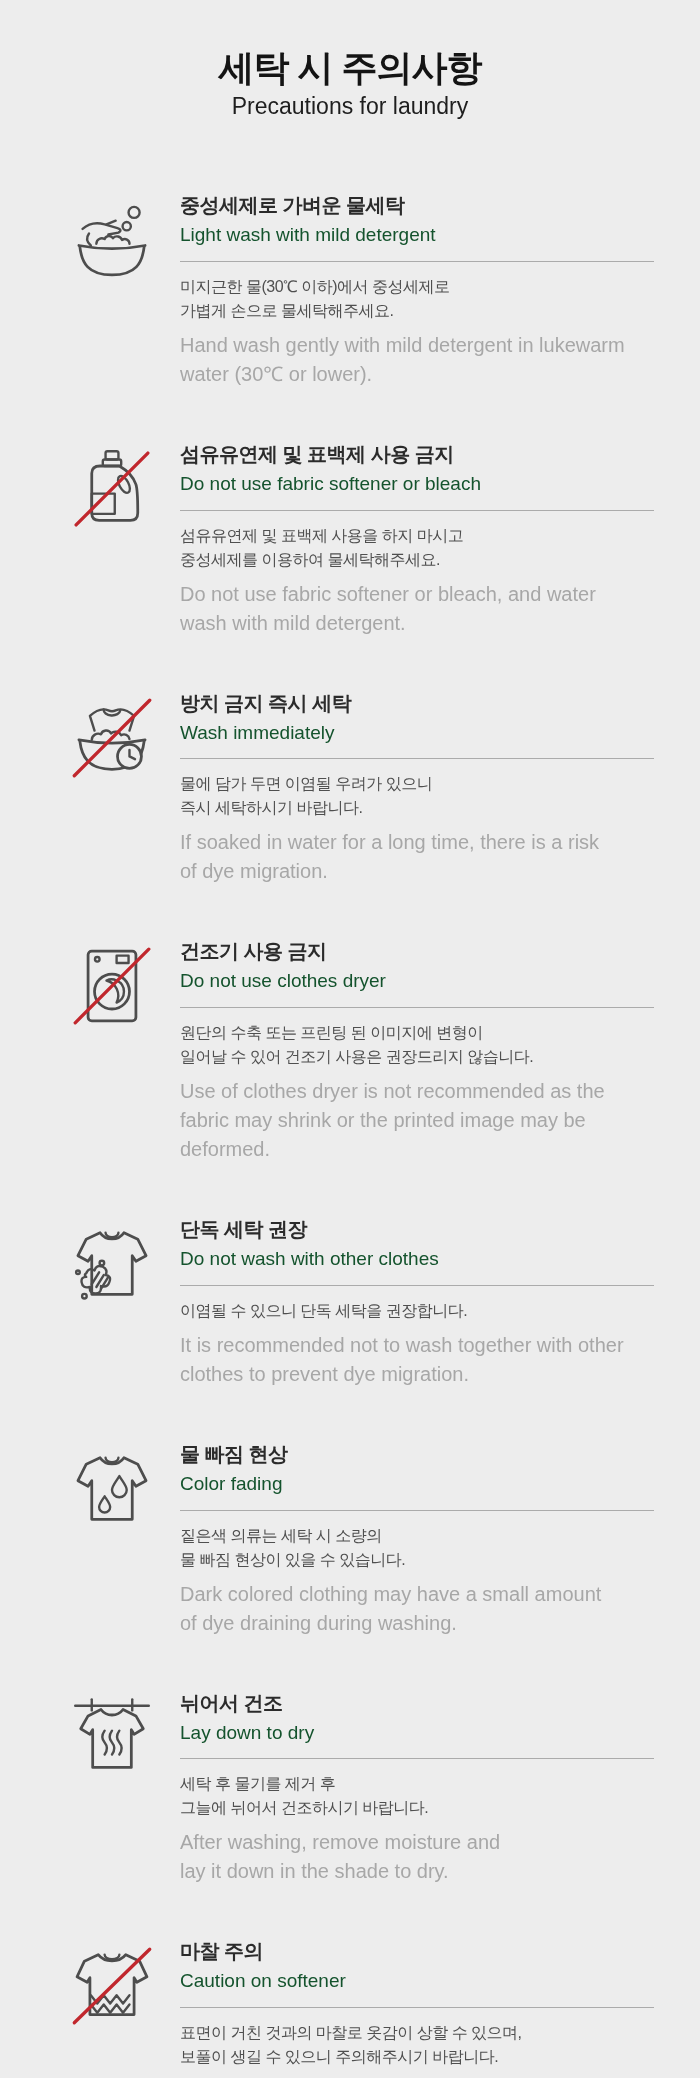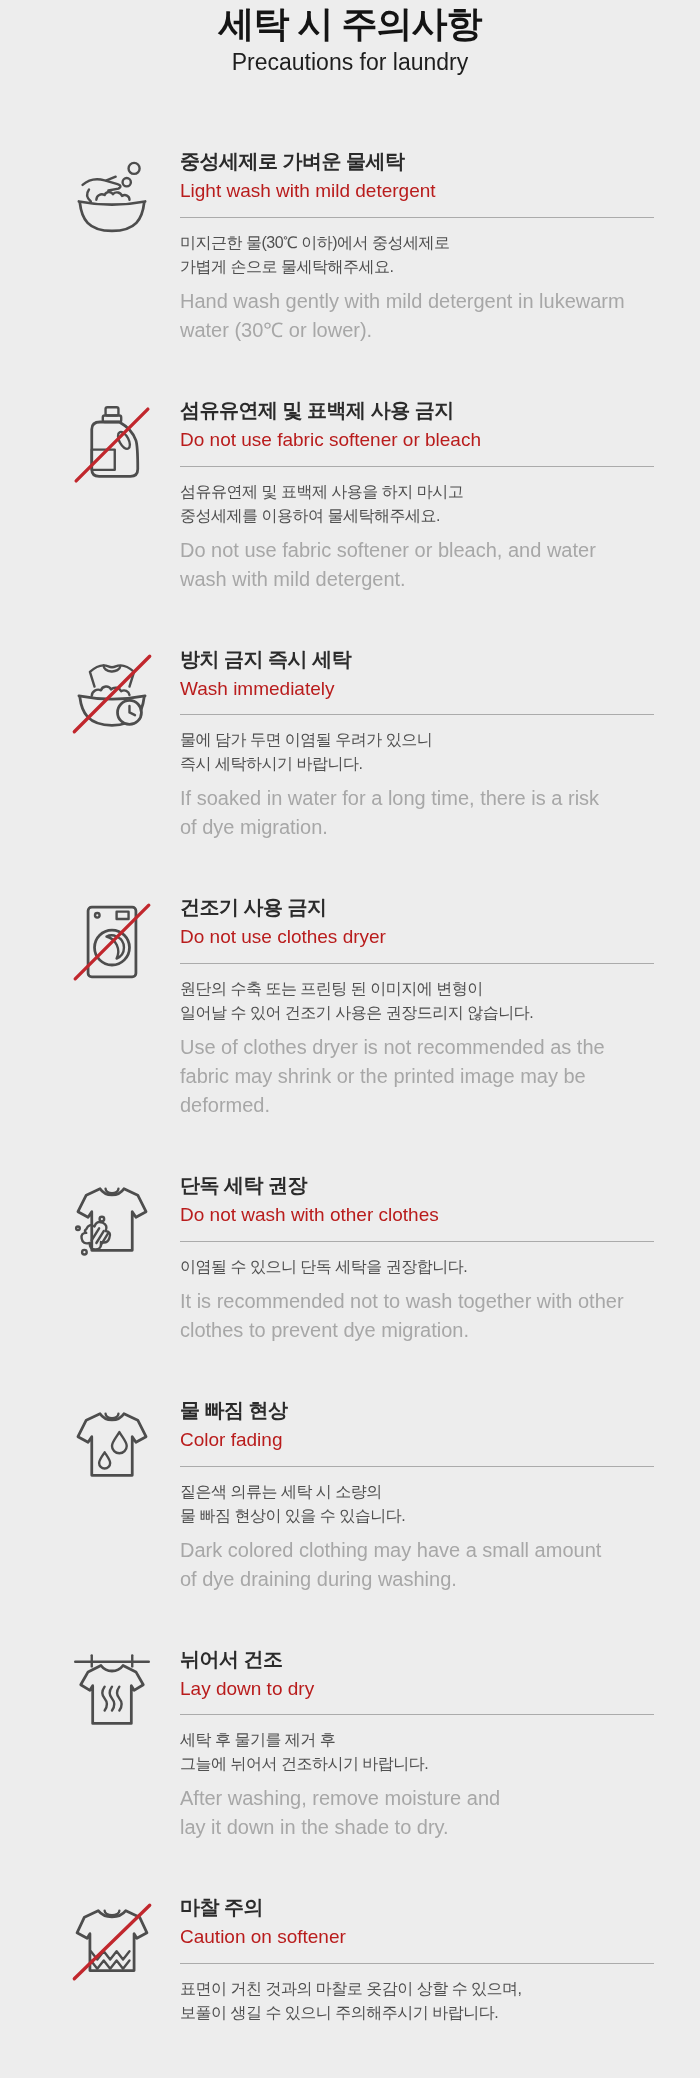--- a/index.html
+++ b/index.html
@@ -2,35 +2,35 @@
 <html><head>
 <meta charset="utf-8">
 <style>
   * { margin: 0; padding: 0; box-sizing: border-box; }
   html, body { background: #ededed; }
   body { font-family: "Liberation Sans", sans-serif; }
   .page {
     width: 700px; height: 2078px; overflow: hidden;
     background: #ededed; margin: 0 auto; position: relative;
   }
-  header { text-align: center; }
+  header { text-align: center; padding-top: 44px; }
   .title-kr { font-size: 36px; font-weight: 700; color: #141414; letter-spacing: -1px; }
   .title-en { font-size: 23px; color: #1e1e1e; font-weight: 400; }
   main { margin-top: 72px; }
   section.item { display: flex; margin-bottom: 52px; }
   .icon-col { flex: 0 0 158px; display: flex; justify-content: flex-end; padding-top: 2px; }
   .icon { width: 92px; height: 92px; display: block; }
   .icon svg { width: 100%; height: 100%; display: block; }
   .ic { fill: none; stroke: #4d4d4d; stroke-width: 3; stroke-linecap: round; stroke-linejoin: round; }
   .ic-thin { fill: none; stroke: #4d4d4d; stroke-width: 2.6; stroke-linecap: round; stroke-linejoin: round; }
   .slash { fill: none; stroke: #c1272d; stroke-width: 3.6; stroke-linecap: round; }
   .clock-face { fill: #ededed; stroke: #4d4d4d; stroke-width: 3; }
   .text-col { flex: 1 1 auto; margin-left: 22px; padding-right: 46px; }
   .sec-title-kr { font-size: 20px; font-weight: 700; color: #2b2b2b; line-height: 1.3; letter-spacing: -0.5px; }
-  .sec-title-en { font-size: 19px; font-weight: 400; color: #b91c1c; margin-top: 5px; line-height: 1.25; }
+  .sec-title-en { font-size: 19px; font-weight: 400; color: #14532d; margin-top: 5px; line-height: 1.25; }
   hr.divider { border: none; border-top: 1px solid #ababab; margin: 14px 0 13px 0; }
   .body-kr { font-size: 16px; color: #4f4f4f; line-height: 1.5; white-space: pre-line; letter-spacing: -0.5px; }
   .body-en { font-size: 20px; color: #a7a7a7; line-height: 1.45; white-space: pre-line; margin-top: 8px; }
 </style>
 </head>
 <body>
 
 <div class="page">
   <header>
     <h1 class="title-kr">세탁 시 주의사항</h1>

